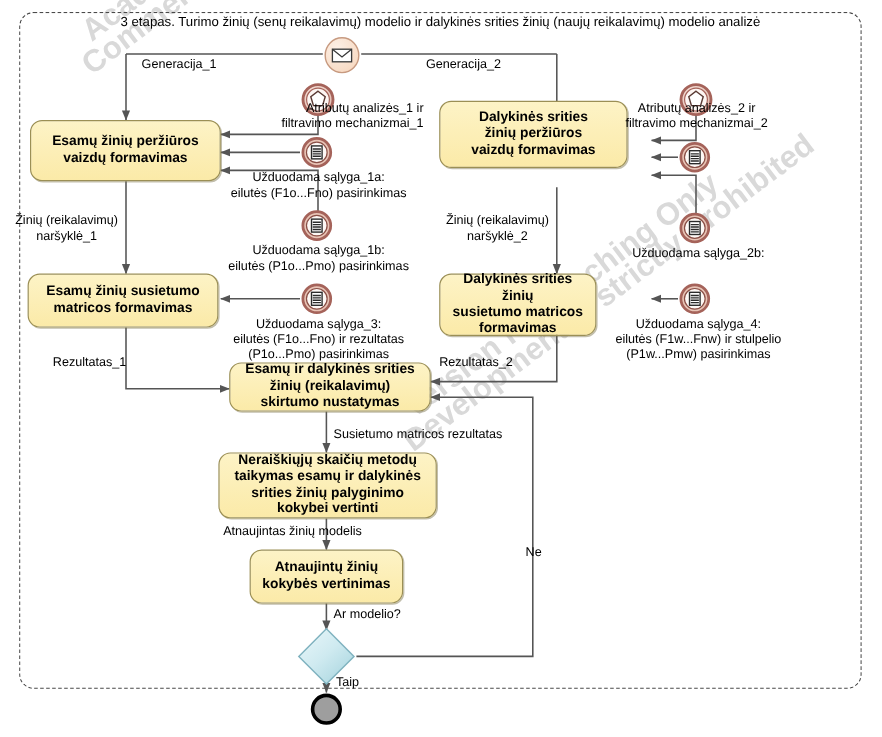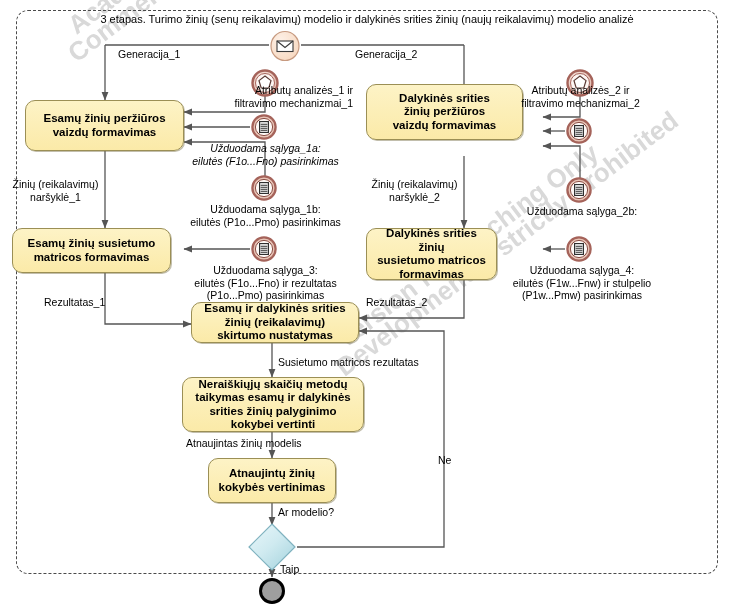--- a/index.html
+++ b/index.html
@@ -215,21 +215,21 @@
   </div>
 
   <div class="action" style="left:366px; top:84px; width:157px; height:56px;">
     <div>
       <span>Dalykinės srities</span>
       <span>žinių peržiūros</span>
       <span>vaizdų formavimas</span>
     </div>
   </div>
 
-  <div class="action" style="left:12px; top:228px; width:159px; height:45px;">
+  <div class="action" style="left:23px; top:228px; width:159px; height:45px;">
     <div>
       <span>Esamų žinių susietumo</span>
       <span>matricos formavimas</span>
     </div>
   </div>
 
   <div class="action" style="left:366px; top:228px; width:131px; height:52px;">
     <div>
       <span>Dalykinės srities žinių</span>
       <span>susietumo matricos</span>
@@ -351,21 +351,21 @@
   <div class="elabel ctr" style="left:178px; top:84px; width:175px;text-align:right;">
     <div>Atributų analizės_1 ir</div>
     <div>filtravimo mechanizmai_1</div>
   </div>
 
   <div class="elabel ctr" style="left:493px; top:84px; width:175px;">
     <div>Atributų analizės_2 ir</div>
     <div>filtravimo mechanizmai_2</div>
   </div>
 
-  <div class="elabel ctr" style="left:178px; top:142px; width:175px;font-style:italic;">
+  <div class="elabel ctr" style="left:178px; top:142px; width:175px;">
     <div>Užduodama sąlyga_1a:</div>
     <div>eilutės (F1o...Fno) pasirinkimas</div>
   </div>
 
   <div class="elabel ctr" style="left:178px; top:203px; width:175px;">
     <div>Užduodama sąlyga_1b:</div>
     <div>eilutės (P1o...Pmo) pasirinkimas</div>
   </div>
 
 

